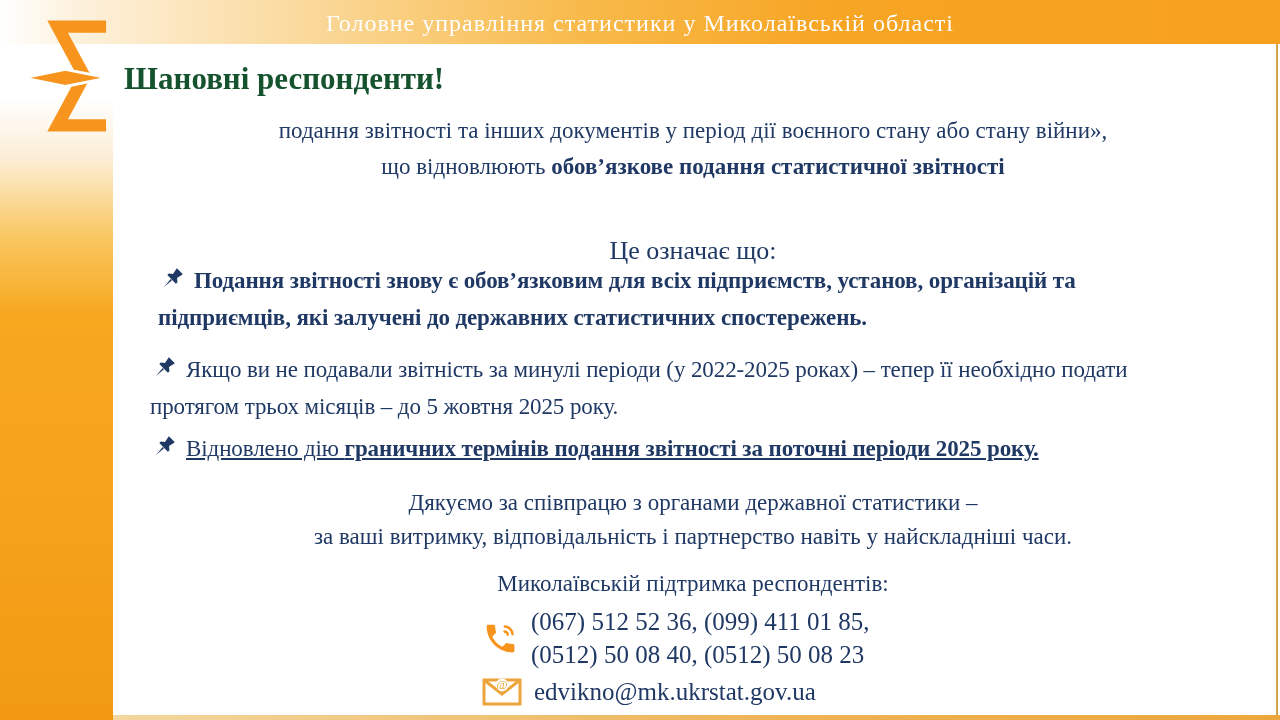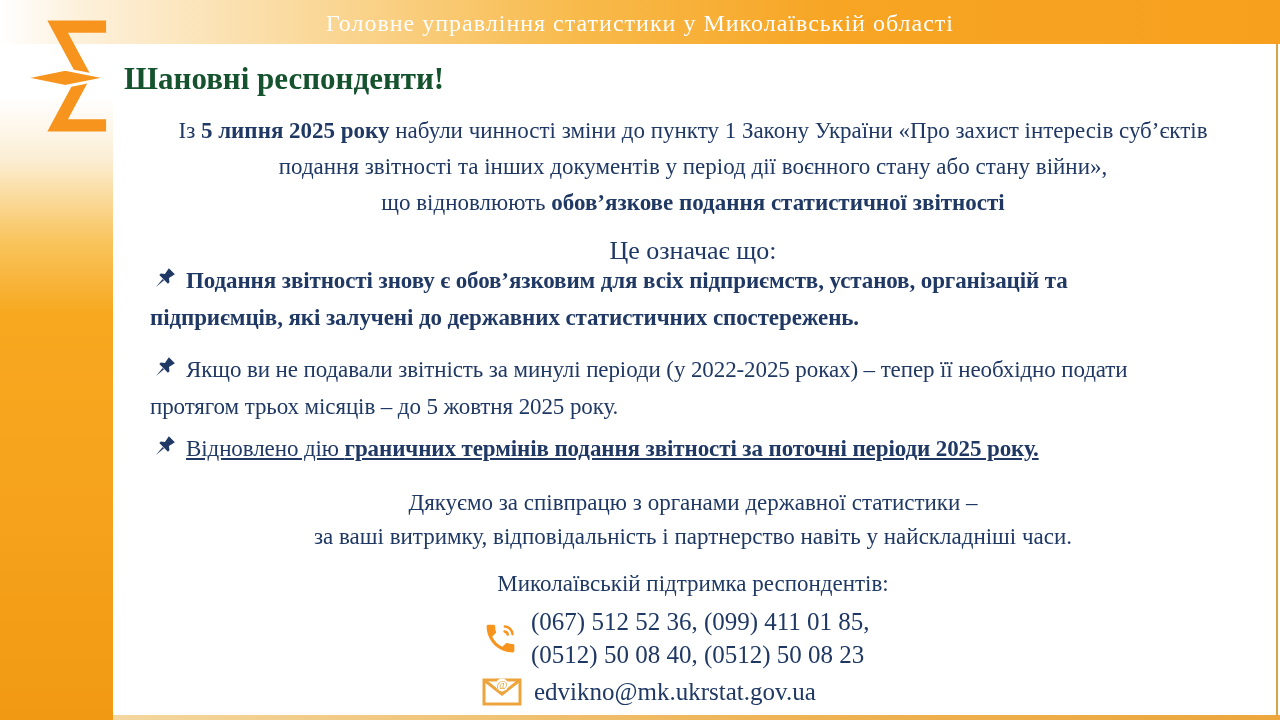--- a/index.html
+++ b/index.html
@@ -44,21 +44,21 @@
     text-align:center;font-size:23px;line-height:36px;
   }
   .means{
     position:absolute;top:236px;left:113px;width:1160px;
     text-align:center;font-size:26px;
   }
   .bullet{
     position:absolute;left:150px;width:1010px;margin:0;
     font-size:23px;font-weight:bold;line-height:37px;letter-spacing:-0.1px;
   }
-  .bullet.b1{top:262px;}
+  .bullet.b1{top:262px;margin-left:8px;}
   .bullet.b2{top:351px;}
   .bullet.b3{top:430px;}
   .bullet .normal{font-weight:normal;text-decoration:underline;}
   .pin{display:inline-block;width:27px;height:27px;vertical-align:-5px;margin-right:9px;}
   .pin svg{width:100%;height:100%;}
 
   .thanks{
     position:absolute;top:486px;left:113px;width:1160px;
     text-align:center;font-size:23px;line-height:34px;
   }
@@ -98,21 +98,20 @@
       <polygon points="1,61 45,52 90,61 45,70" fill="#f7941e" stroke="#ffffff" stroke-width="3"></polygon>
     </svg>
   </div>
 
   <div class="right-line"></div>
   <div class="bottom-strip"></div>
 
   <h1 class="title">Шановні респонденти!</h1>
 
   <div class="intro">
-    <div><span>Із </span><span style="font-weight: bold;">5 липня 2025 року</span><span> набули чинності зміни до пункту 1 Закону України «Про захист інтересів суб’єктів</span></div>
     <div><span>подання звітності та інших документів у період дії воєнного стану або стану війни»,</span></div>
     <div><span>що відновлюють </span><span style="font-weight: bold;">обов’язкове подання статистичної звітності</span></div>
   </div>
 
   <div class="means">Це означає що:</div>
 
   <p class="bullet b1">
     <span class="pin">
       <svg viewBox="0 0 32 32" xmlns="http://www.w3.org/2000/svg">
         <g fill="#1f3864" transform="rotate(45 16 16)">

